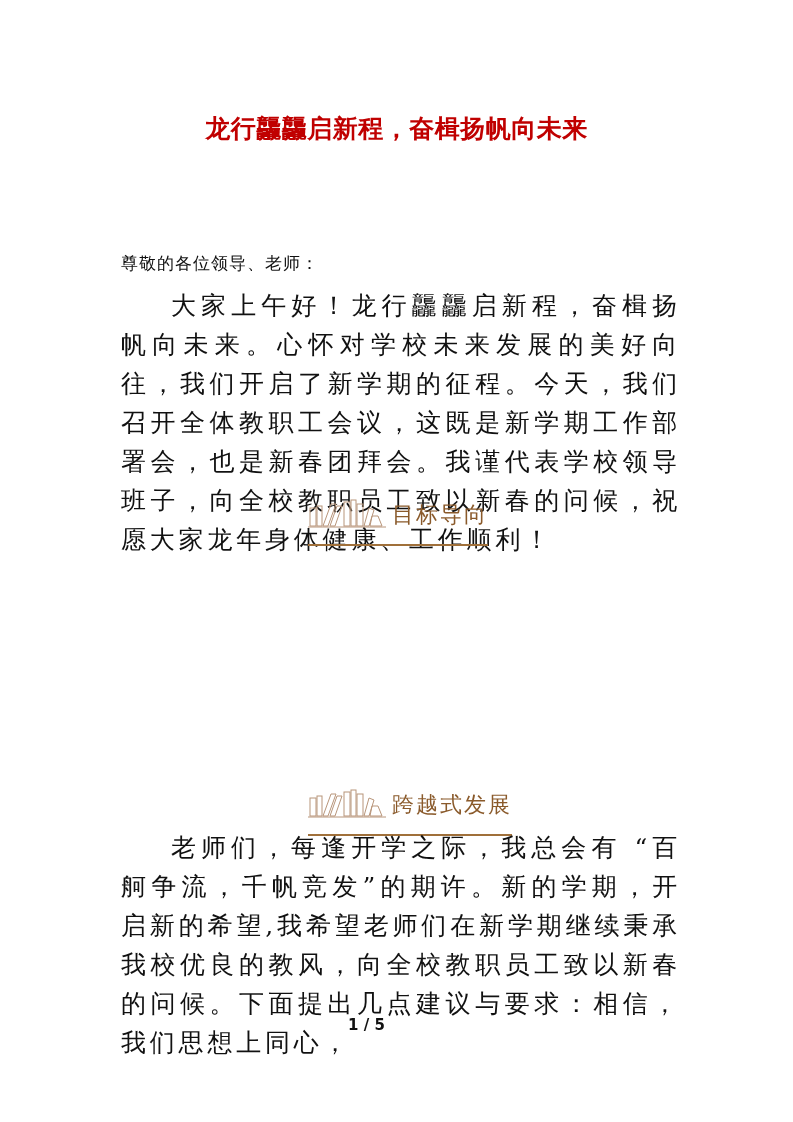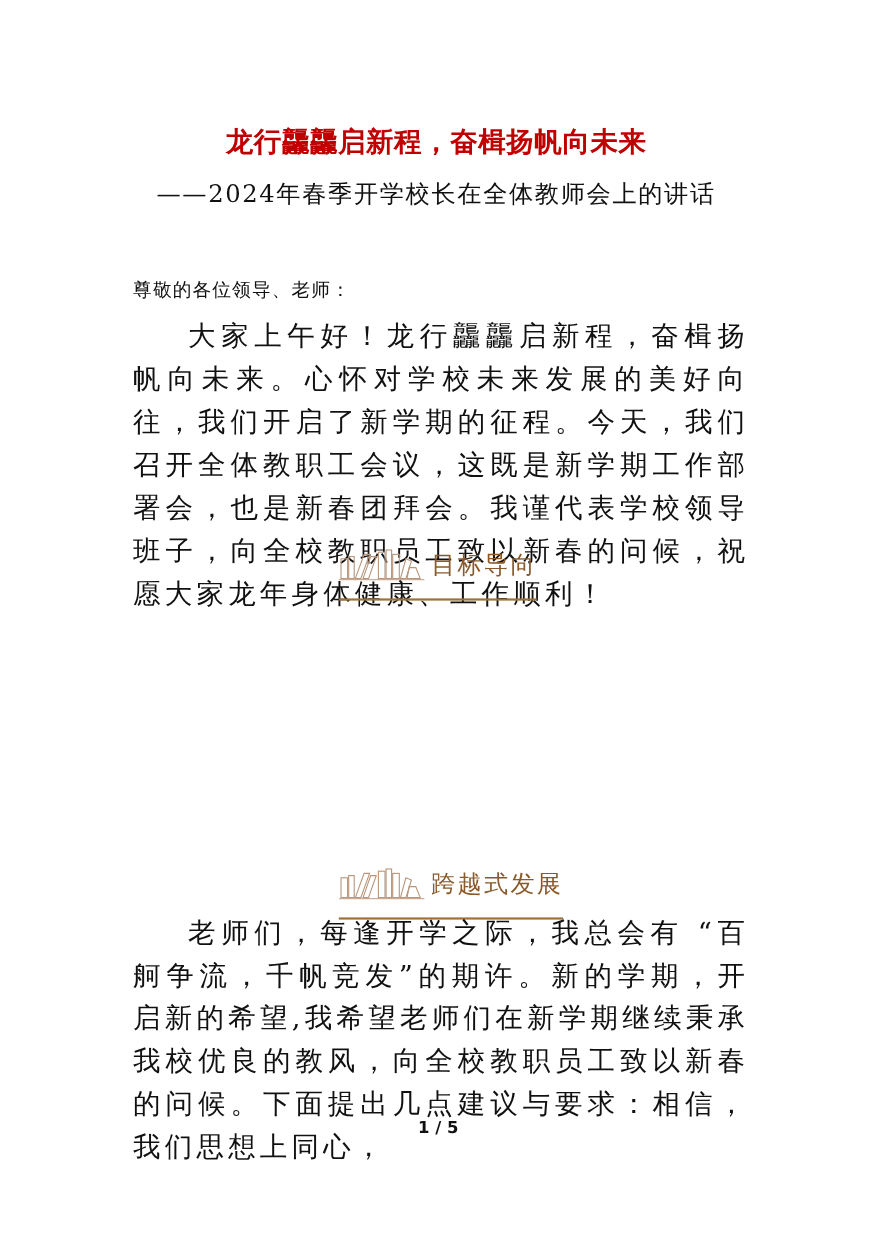--- a/index.html
+++ b/index.html
@@ -15,29 +15,28 @@
                   letter-spacing: 1px; font-family: "DejaVu Sans", "Liberation Sans", sans-serif; }
     .para { position: absolute; left: 121px; width: 560px; font-size: 25px; line-height: 39px;
             letter-spacing: 3.8px; text-align: justify; color: #111; }
     .para p { margin: 0; text-indent: 2em; }
     .section-head { position: absolute; left: 308px; height: 36px; display: flex; align-items: flex-end;
                     border-bottom: 2px solid #a0703a; padding-bottom: 16px; }
     .section-head .books { width: 78px; height: 30px; margin-right: 6px; }
     .section-head .label { font-family: "DejaVu Sans", "Liberation Sans", sans-serif; font-size: 22px;
                            color: #8a5a2b; letter-spacing: 2px; line-height: 26px; }
     .page-num { position: absolute; left: 0; width: 733px; top: 1016px; text-align: center;
-                font-family: "DejaVu Sans", "Liberation Sans", sans-serif; font-weight: bold; font-size: 15px; margin-left: 32px; }
+                font-family: "DejaVu Sans", "Liberation Sans", sans-serif; font-weight: bold; font-size: 15px; }
   </style>
 </head>
 <body>
 
 <div class="page">
 
   <div class="title">龙行龘龘启新程，奋楫扬帆向未来</div>
-  <div class="subtitle">——2024年春季开学校长在全体教师会上的讲话</div>
 
   <div class="salutation">尊敬的各位领导、老师：</div>
 
   <div class="para" style="top:286px;">
     <p>大家上午好！龙行龘龘启新程，奋楫扬帆向未来。心怀对学校未来发展的美好向往，我们开启了新学期的征程。今天，我们召开全体教职工会议，这既是新学期工作部署会，也是新春团拜会。我谨代表学校领导班子，向全校教职员工致以新春的问候，祝愿大家龙年身体健康、工作顺利！</p>
   </div>
 
   <div class="section-head" style="top:492px;">
     <svg class="books" viewBox="0 0 78 30">
       <g fill="none" stroke="#b8957a" stroke-width="1">

